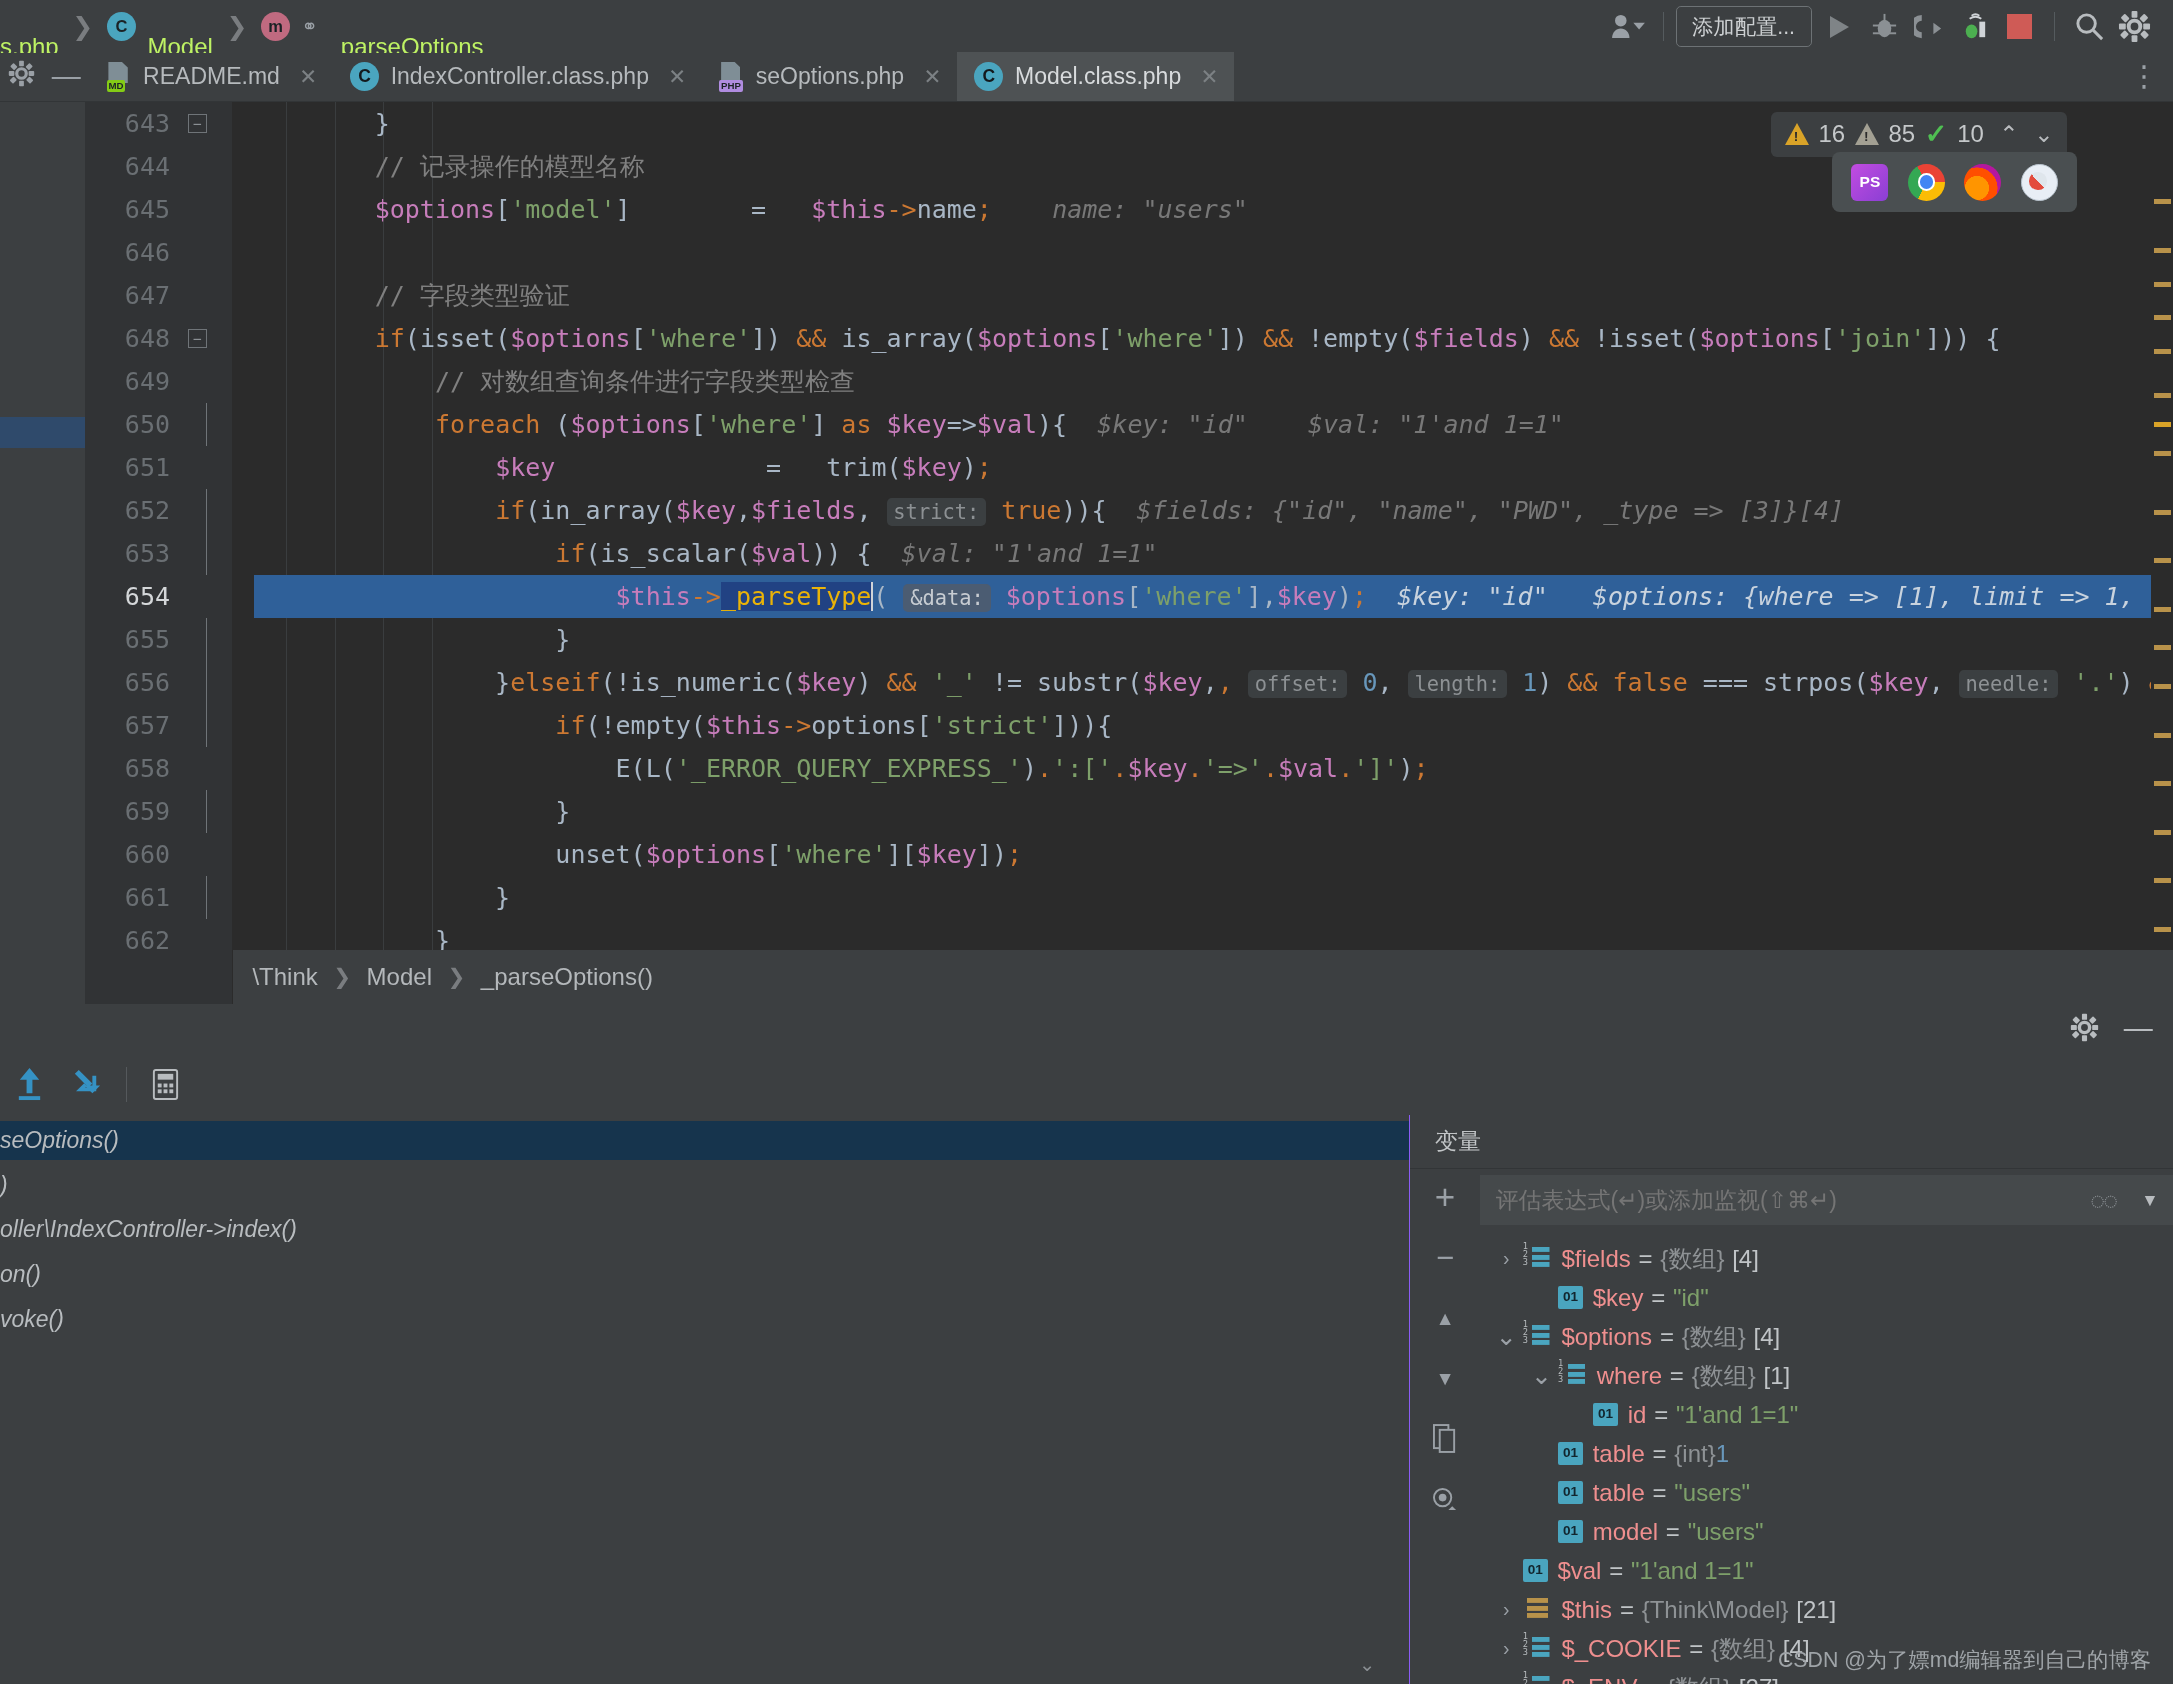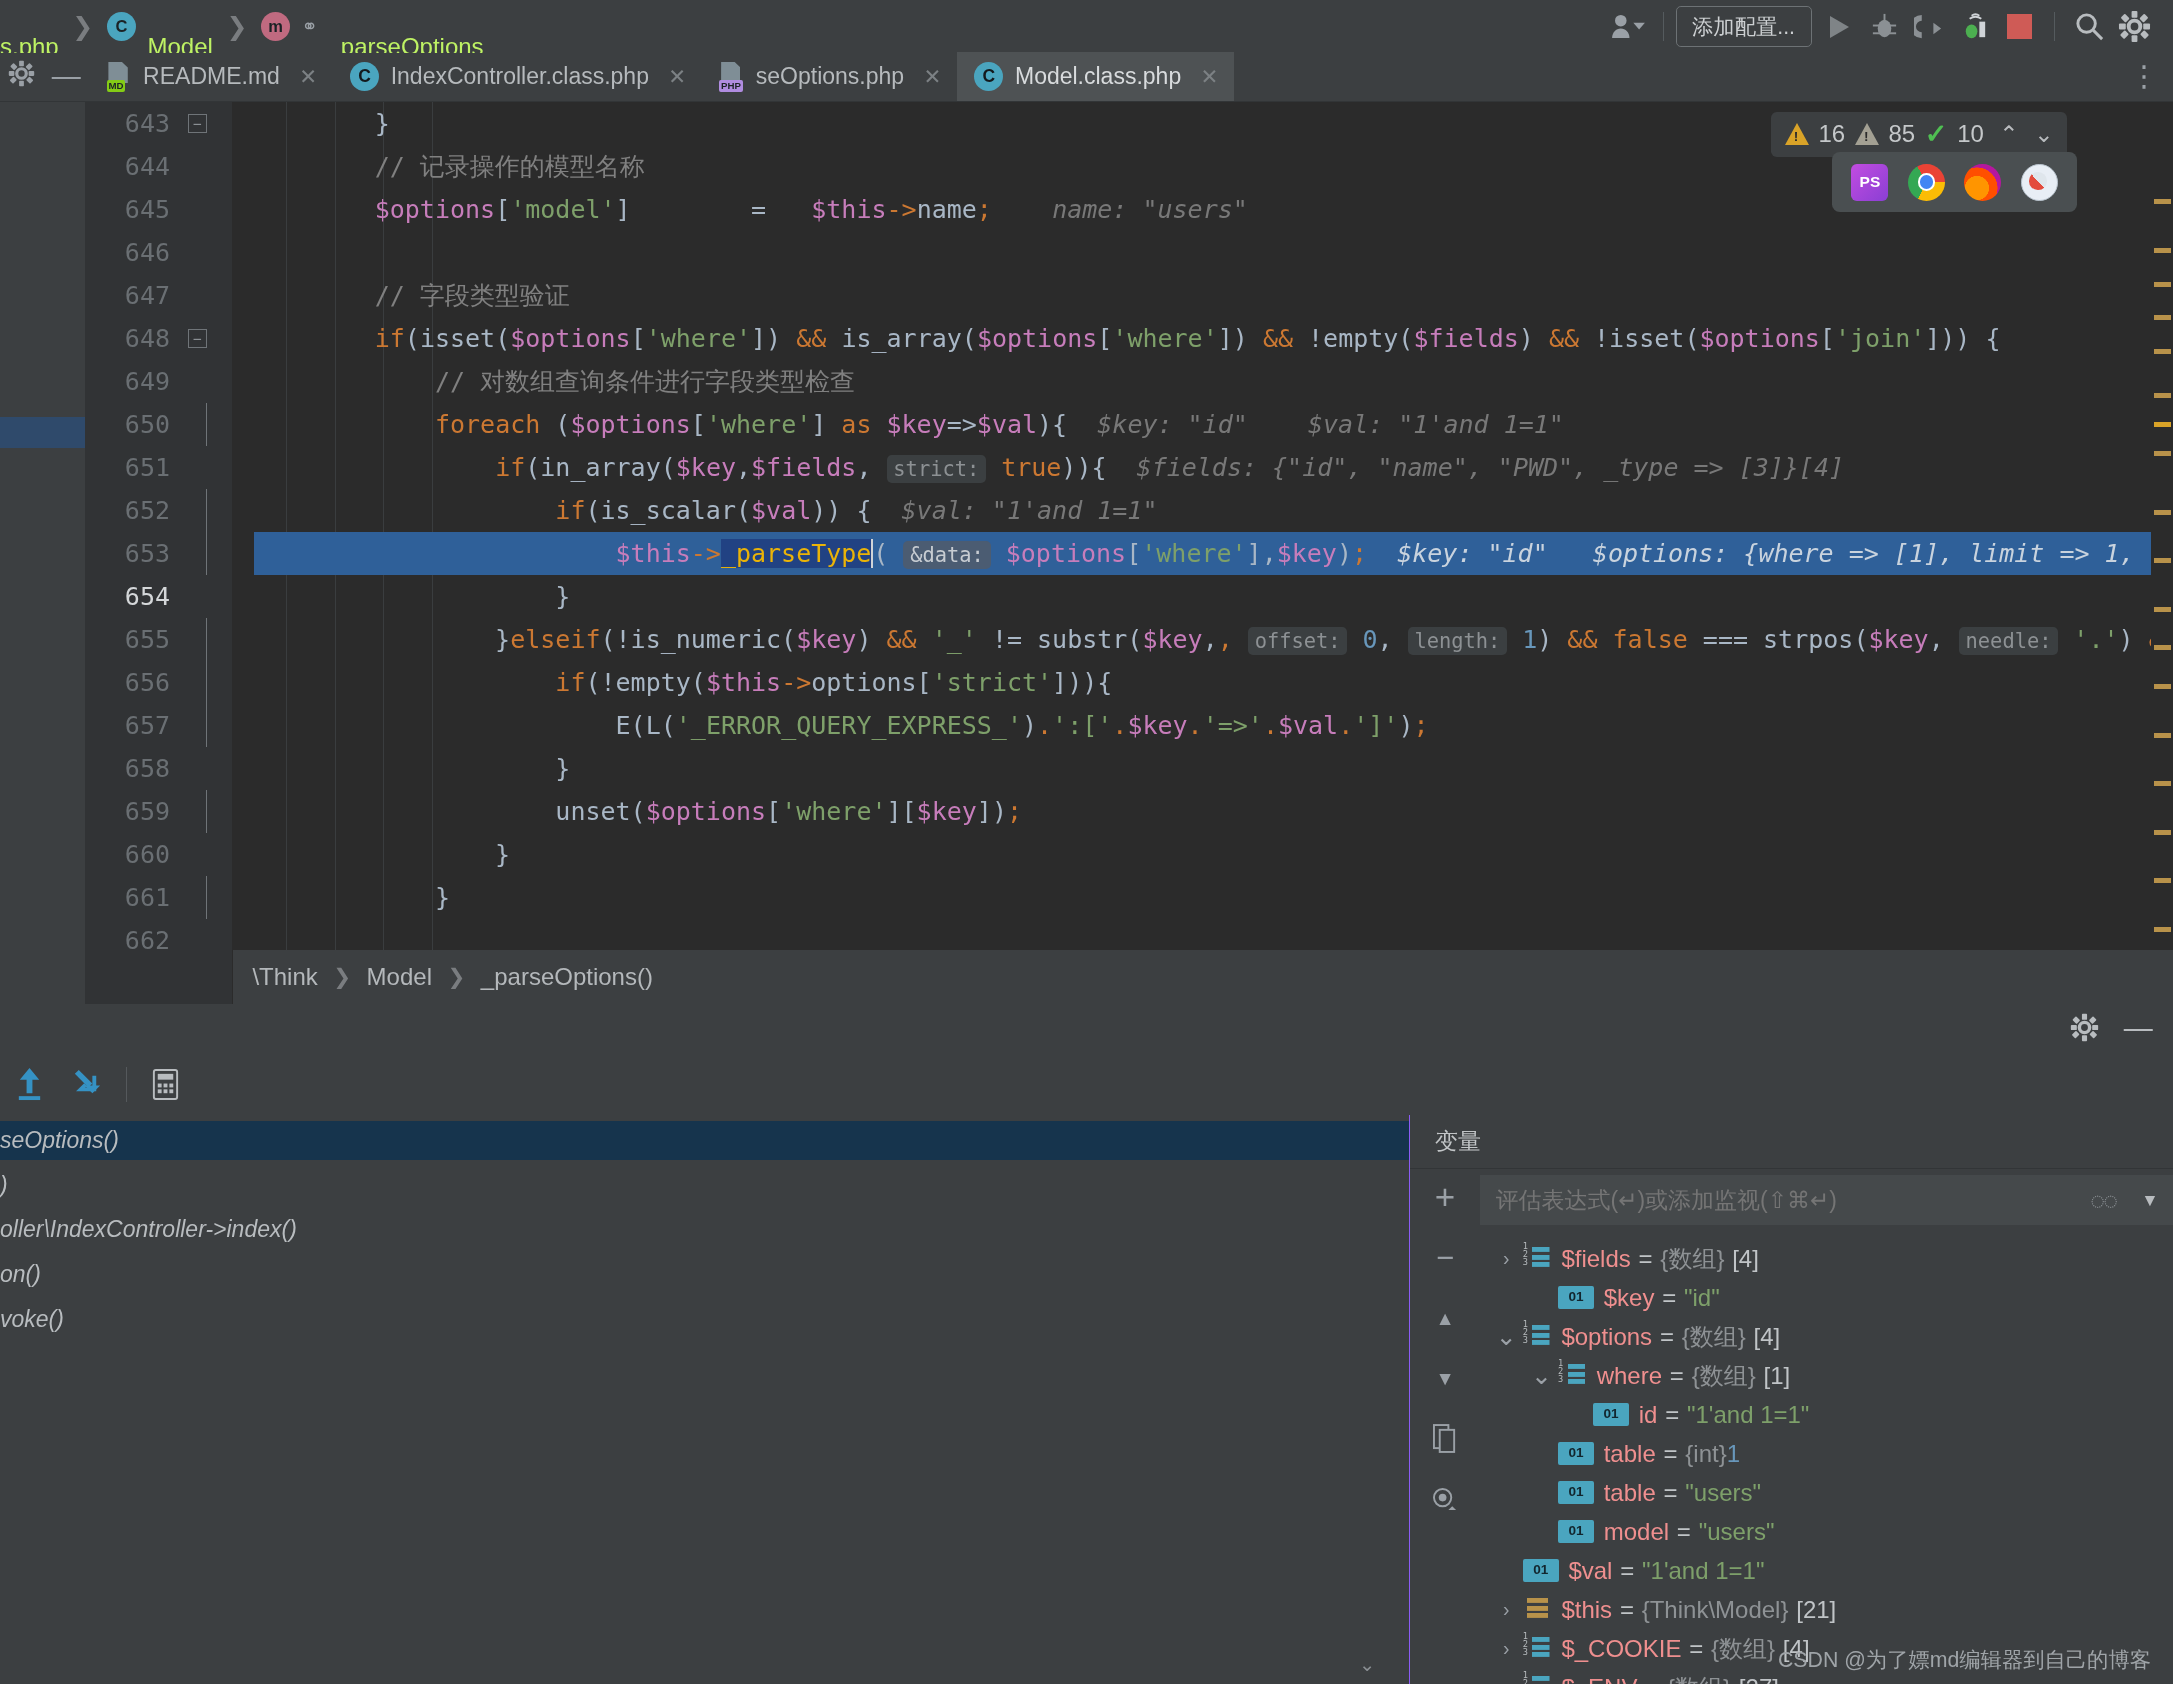--- a/index.html
+++ b/index.html
@@ -120,21 +120,21 @@
   .vic{width:29px;height:23px;flex:none;margin-right:9.7px;position:relative;}
   .vic.arr::before{content:"1\A 2\A 3";white-space:pre;position:absolute;left:0;top:-3.9px;font-size:8.7px;line-height:7.8px;color:#b7bbbe;font-family:"DejaVu Sans Mono",monospace;}
   .vic.arr::after{content:"";position:absolute;left:9.7px;top:0px;width:17.5px;height:21.3px;background:
       linear-gradient(#4aa5bf,#4aa5bf) 0 0/17.5px 4.9px no-repeat,
       linear-gradient(#4aa5bf,#4aa5bf) 0 7.8px/17.5px 4.9px no-repeat,
       linear-gradient(#4aa5bf,#4aa5bf) 0 15.5px/17.5px 4.9px no-repeat;}
   .vic.obj::after{content:"";position:absolute;left:3.9px;top:0px;width:21.3px;height:21.3px;background:
       linear-gradient(#b8924a,#b8924a) 0 0/21.3px 4.9px no-repeat,
       linear-gradient(#b8924a,#b8924a) 0 7.8px/21.3px 4.9px no-repeat,
       linear-gradient(#b8924a,#b8924a) 0 15.5px/21.3px 4.9px no-repeat;}
-  .vic.prim{background:#4aa5bf;color:#12262e;font-size:13.6px;font-weight:700;text-align:center;line-height:22px;border-radius:1.9px;width:36px;}
+  .vic.prim{background:#4aa5bf;color:#12262e;font-size:13.6px;font-weight:700;text-align:center;line-height:22px;border-radius:1.9px;width:25px;}
   .vname{color:#ef8f8f;}
   .veq{color:#c0c4c7;margin:0 7.8px;}
   .vtype{color:#8e9295;}
   .vstr{color:#7ea06a;}
   .vnum{color:#6897bb;}
   .vcount{color:#c0c4c7;margin-left:7.8px;}
 
   #watermark{position:absolute;right:23px;bottom:9.7px;font-size:21.3px;color:#9fa4a8;font-family:"Liberation Sans",sans-serif;}
 </style>
 </head>
@@ -283,20 +283,21 @@
     <div class="guideline" style="left:199px"></div>
     <div id="code-lines">
         <div class="cl">        }</div>
         <div class="cl">        <span class="cm">// 记录操作的模型名称</span></div>
         <div class="cl">        <span class="var">$options</span><span class="punc">[</span><span class="str">'model'</span><span class="punc">]</span>        <span class="punc">=</span>   <span class="var">$this</span><span class="kw">-&gt;</span><span class="fn">name</span><span class="kw">;</span>  <span class="hint">  name: "users"</span></div>
         <div class="cl">&nbsp;</div>
         <div class="cl">        <span class="cm">// 字段类型验证</span></div>
         <div class="cl">        <span class="kw">if</span>(<span class="fn">isset</span>(<span class="var">$options</span>[<span class="str">'where'</span>]) <span class="kw">&amp;&amp;</span> <span class="fn">is_array</span>(<span class="var">$options</span>[<span class="str">'where'</span>]) <span class="kw">&amp;&amp;</span> !<span class="fn">empty</span>(<span class="var">$fields</span>) <span class="kw">&amp;&amp;</span> !<span class="fn">isset</span>(<span class="var">$options</span>[<span class="str">'join'</span>])) {</div>
         <div class="cl">            <span class="cm">// 对数组查询条件进行字段类型检查</span></div>
         <div class="cl">            <span class="kw">foreach</span> (<span class="var">$options</span>[<span class="str">'where'</span>] <span class="kw">as</span> <span class="var">$key</span>=&gt;<span class="var">$val</span>){  <span class="hint">$key: "id"    $val: "1'and 1=1"</span></div>
+        <div class="cl">                <span class="var">$key</span>              <span class="punc">=</span>   <span class="fn">trim</span>(<span class="var">$key</span>)<span class="kw">;</span></div>
         <div class="cl">                <span class="kw">if</span>(<span class="fn">in_array</span>(<span class="var">$key</span>,<span class="var">$fields</span>, <span class="phint">strict:</span> <span class="kw">true</span>)){  <span class="hint">$fields: {"id", "name", "PWD", _type =&gt; [3]}[4]</span></div>
         <div class="cl">                    <span class="kw">if</span>(<span class="fn">is_scalar</span>(<span class="var">$val</span>)) {  <span class="hint">$val: "1'and 1=1"</span></div>
         <div class="cl hl">                        <span class="var">$this</span><span class="kw">-&gt;</span><span class="selword"><span class="fname">_parseType</span></span><span class="caret"></span><span class="punc">(</span> <span class="phint">&amp;data:</span> <span class="var">$options</span>[<span class="str">'where'</span>],<span class="var">$key</span>)<span class="kw">;</span>  <span class="hint">$key: "id"   $options: {where =&gt; [1], limit =&gt; 1, ta</span></div>
         <div class="cl">                    }</div>
         <div class="cl">                }<span class="kw">elseif</span>(!<span class="fn">is_numeric</span>(<span class="var">$key</span>) <span class="kw">&amp;&amp;</span> <span class="str">'_'</span> != <span class="fn">substr</span>(<span class="var">$key</span>,<span class="kw">,</span> <span class="phint">offset:</span> <span class="num">0</span>, <span class="phint">length:</span> <span class="num">1</span>) <span class="kw">&amp;&amp;</span> <span class="kw">false</span> === <span class="fn">strpos</span>(<span class="var">$key</span>, <span class="phint">needle:</span> <span class="str">'.'</span>) <span class="kw">&amp;&amp;</span> </div>
         <div class="cl">                    <span class="kw">if</span>(!<span class="fn">empty</span>(<span class="var">$this</span><span class="kw">-&gt;</span><span class="fn">options</span>[<span class="str">'strict'</span>])){</div>
         <div class="cl">                        <span class="fn">E</span>(<span class="fn">L</span>(<span class="str">'_ERROR_QUERY_EXPRESS_'</span>)<span class="kw">.</span><span class="str">':['</span><span class="kw">.</span><span class="var">$key</span><span class="kw">.</span><span class="str">'=&gt;'</span><span class="kw">.</span><span class="var">$val</span><span class="kw">.</span><span class="str">']'</span>)<span class="kw">;</span></div>
         <div class="cl">                    }</div>
         <div class="cl">                    <span class="fn">unset</span>(<span class="var">$options</span>[<span class="str">'where'</span>][<span class="var">$key</span>])<span class="kw">;</span></div>
         <div class="cl">                }</div>

